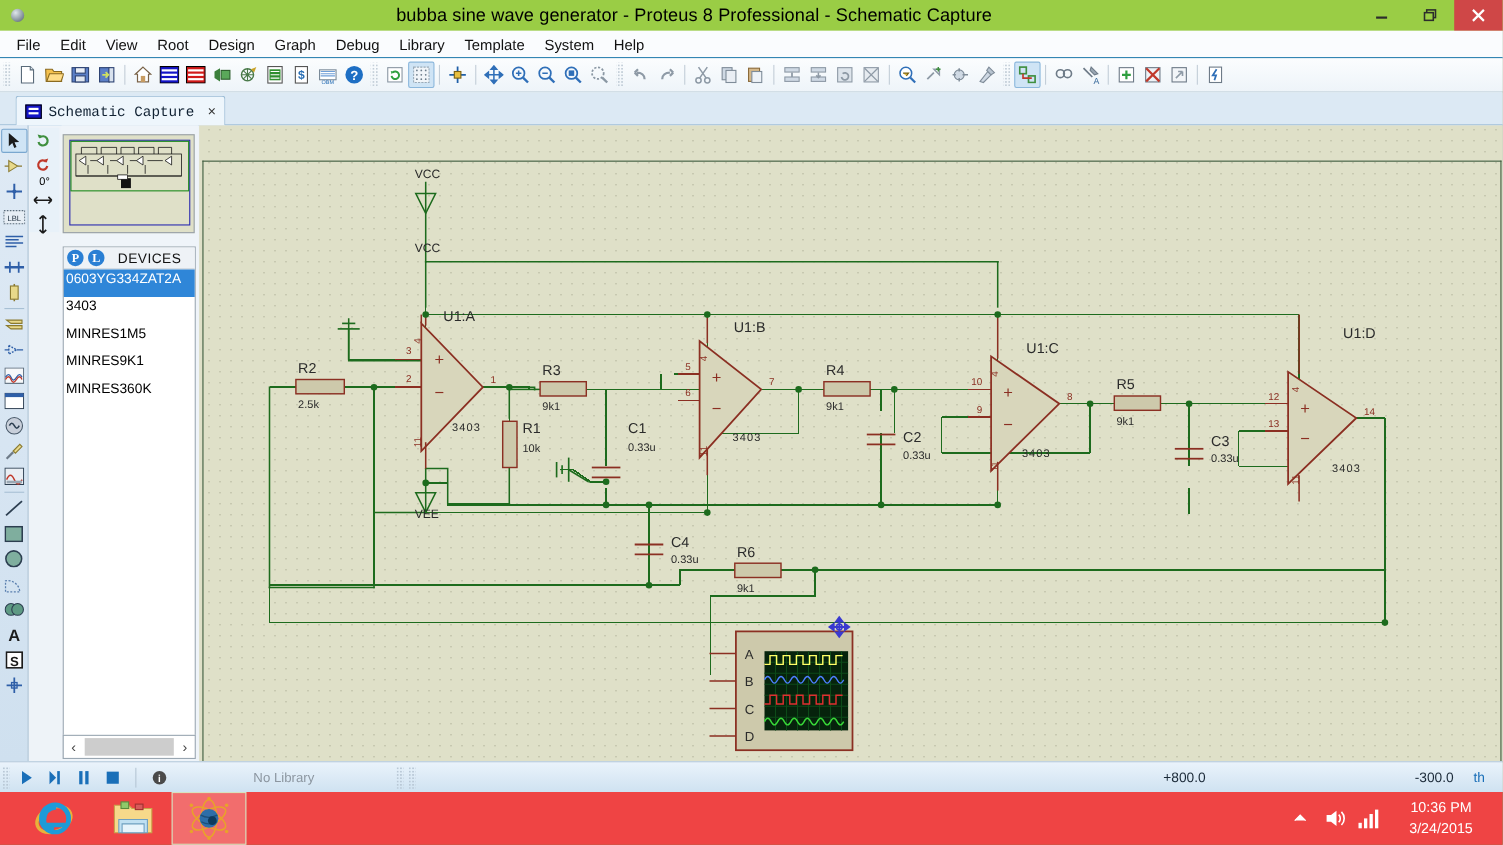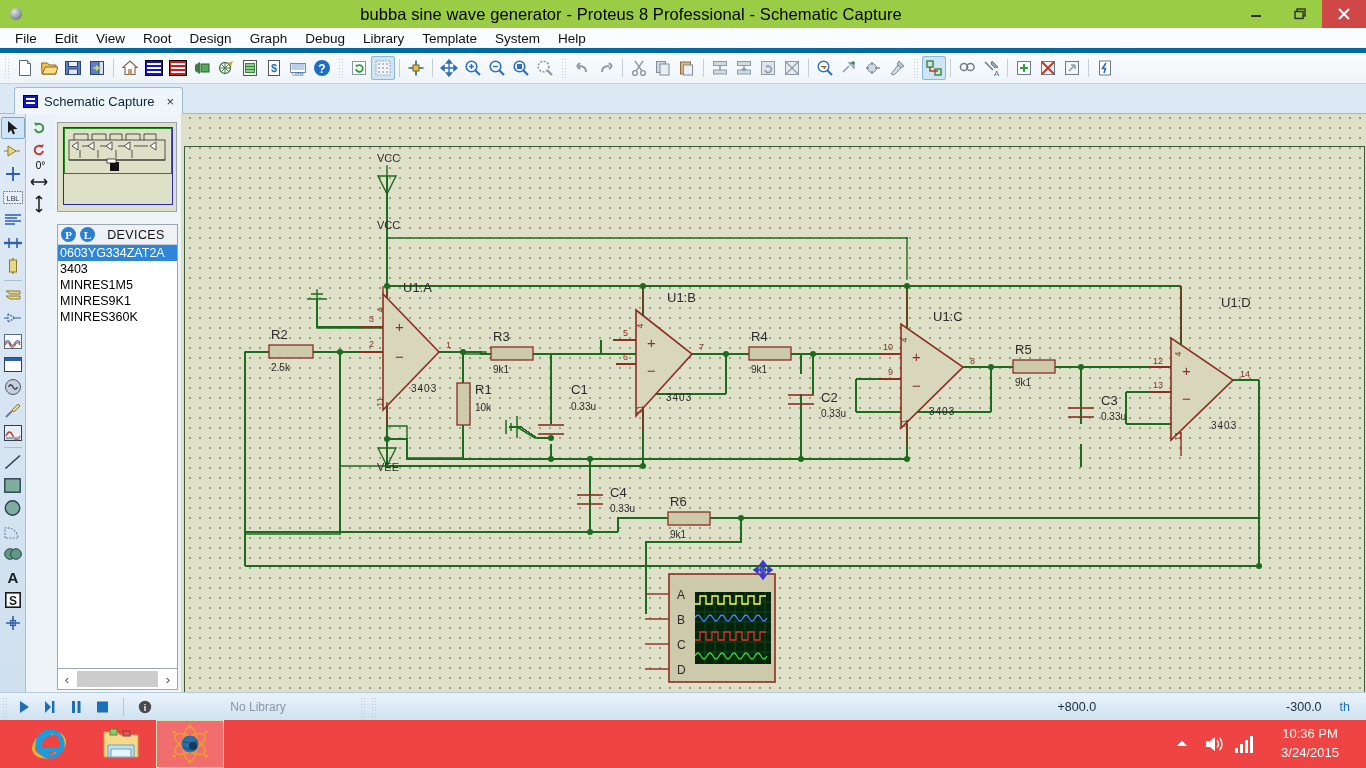--- a/index.html
+++ b/index.html
@@ -31,21 +31,21 @@
   }
   .wbtns { display:flex; height:28px; }
   .wbtn { width:44px; height:28px; display:flex; align-items:center; justify-content:center; }
   .wbtn.close { background:#cf4747; }
   .wbtn svg { display:block; }
 
   
   .menubar {
     position:absolute; left:0; top:28px; width:1366px; height:25px;
     background:#fafcfe; display:flex; align-items:center; padding-left:6px;
-    border-bottom:5px solid #0369a1;
+    border-bottom:1px solid #0369a1;
   }
   .menubar .mi {
     padding:3px 9px; font-size:13.5px; color:#111; cursor:default;
     font-family:"Liberation Sans", sans-serif;
   }
 
   
   .toolbars {
     position:absolute; left:0; top:53px; width:1366px; height:31px;
     background: linear-gradient(#fbfdfe,#eef4f9);
@@ -60,21 +60,21 @@
   .tbtn.active { background:#cfe4f5; border:1px solid #8bb7dc; border-radius:2px; }
 
   
   .tabstrip {
     position:absolute; left:0; top:84px; width:1366px; height:30px;
     background:#dce9f4; border-bottom:1px solid #9dbdd6;
   }
   .doctab {
     position:absolute; left:14px; top:3px; height:27px;
     background:#eef6fc; border:1px solid #9dbdd6; border-bottom:none;
-    border-radius:3px 3px 0 0; display:flex; align-items:center; padding:0 8px;
+    border-radius:3px 3px 0 0; display:flex; align-items:center; padding:0 8px;font-family:Liberation Mono, monospace;
   }
   .isisicon { width:15px; height:13px; background:#1414c8; border:1px solid #000;
      position:relative; margin-right:6px; }
   .isisicon::after{ content:""; position:absolute; left:2px; top:2px; right:2px; bottom:2px;
      background:
        linear-gradient(#fff,#fff) 0 0/100% 2px no-repeat,
        linear-gradient(#fff,#fff) 0 4px/100% 2px no-repeat,
        linear-gradient(#fff,#fff) 0 8px/100% 1px no-repeat;}
   .doctab .lbl { font-size:13px; color:#123; }
   .doctab .x { margin-left:12px; font-size:13px; color:#333; }
@@ -109,21 +109,21 @@
   .devpanel {
     position:absolute; left:57px; top:224px; width:121px; height:466px;
     background:#ffffff; border:1px solid #9aa7b2;
   }
   .devhdr { height:20px; background:#eef2f6; display:flex; align-items:center; border-bottom:1px solid #c3ccd4; }
   .pilldot { width:15px; height:15px; border-radius:50%; background:#2a7fd4; color:#fff;
      font-size:11px; font-weight:bold; display:flex; align-items:center; justify-content:center; margin-left:3px;
      font-family:"Liberation Serif", serif; }
   .devhdr .t { flex:1; text-align:center; font-size:12.5px; color:#111; letter-spacing:0.4px; }
   .devlist { padding:0; }
-  .devitem { height:16px; font-size:12.5px; color:#000; padding-left:2px; line-height:16px; white-space:nowrap; }
+  .devitem { height:25px; font-size:12.5px; color:#000; padding-left:2px; line-height:16px; white-space:nowrap; }
   .devitem.sel { background:#2f86d8; color:#fff; }
   .devscroll { position:absolute; left:57px; top:668px; width:121px; height:22px;
      background:#fff; border:1px solid #9aa7b2; display:flex; align-items:center; }
   .devscroll .arr { width:18px; text-align:center; font-size:13px; color:#4a4a4a; }
   .devscroll .thumb { flex:1; height:16px; background:#cdcdcd; margin:0 1px; }
 
   
   .canvaswrap {
     position:absolute; left:181px; top:114px; width:1185px; height:578px;
     background:#dfe0c8; overflow:hidden;

